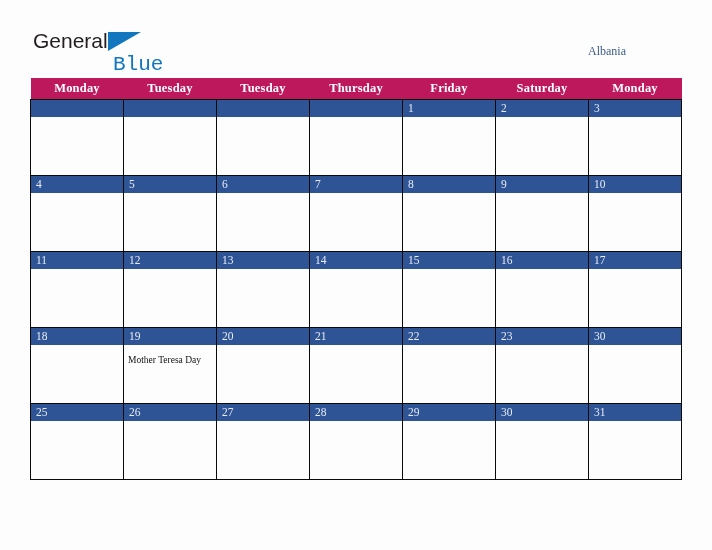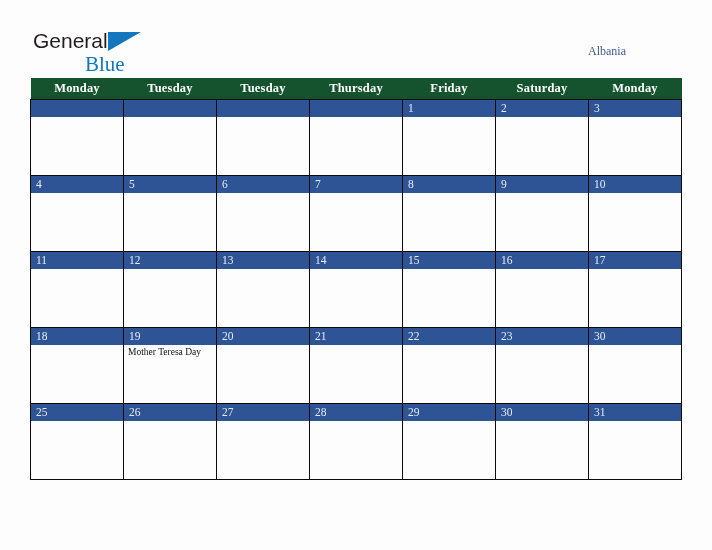--- a/index.html
+++ b/index.html
@@ -58,24 +58,24 @@
     vertical-align: top;
     width: 0;
     height: 0;
     margin-left: 0px;
     margin-top: 2px;
     border-left: 33px solid #1277bf;
     border-bottom: 19px solid transparent;
   }
   .logo-row2 {
     display: block;
-    font-family: Liberation Serif, serif;
+    font-family: Liberation Mono, monospace;
     font-size: 21px;
     color: #1277bf;
-    margin-left: 52px;
+    margin-left: 80px;
     margin-top: 1px;
   }
 
   .title {
     position: absolute;
     left: 0;
     top: 28px;
     width: 712px;
     text-align: center;
     font-family: "Liberation Serif", "DejaVu Serif", serif;
@@ -97,21 +97,21 @@
   .cal {
     position: absolute;
     left: 30px;
     top: 78px;
     width: 652px;
     border-collapse: collapse;
     table-layout: fixed;
   }
 
   .cal th {
-    background: #14532d;
+    background: #be185d;
     color: #ffffff;
     font-family: "Liberation Serif", "DejaVu Serif", serif;
     font-weight: bold;
     font-size: 12.5px;
     height: 21px;
     line-height: 21px;
     padding: 0;
     text-align: center;
     letter-spacing: 0.2px;
     border: none;
@@ -137,21 +137,21 @@
     font-size: 11.5px;
     padding: 1px 0 1px 5px;
     box-sizing: content-box;
   }
   .daynum.blank {
     color: transparent;
   }
 
   .events {
     display: block;
-    padding: 2px 3px 0 4px;
+    padding: 10px 3px 0 4px;
   }
   .event {
     display: block;
     font-family: "Liberation Serif", "DejaVu Serif", serif;
     font-size: 9.5px;
     color: #111111;
     line-height: 11px;
     margin-bottom: 1px;
     white-space: nowrap;
   }

